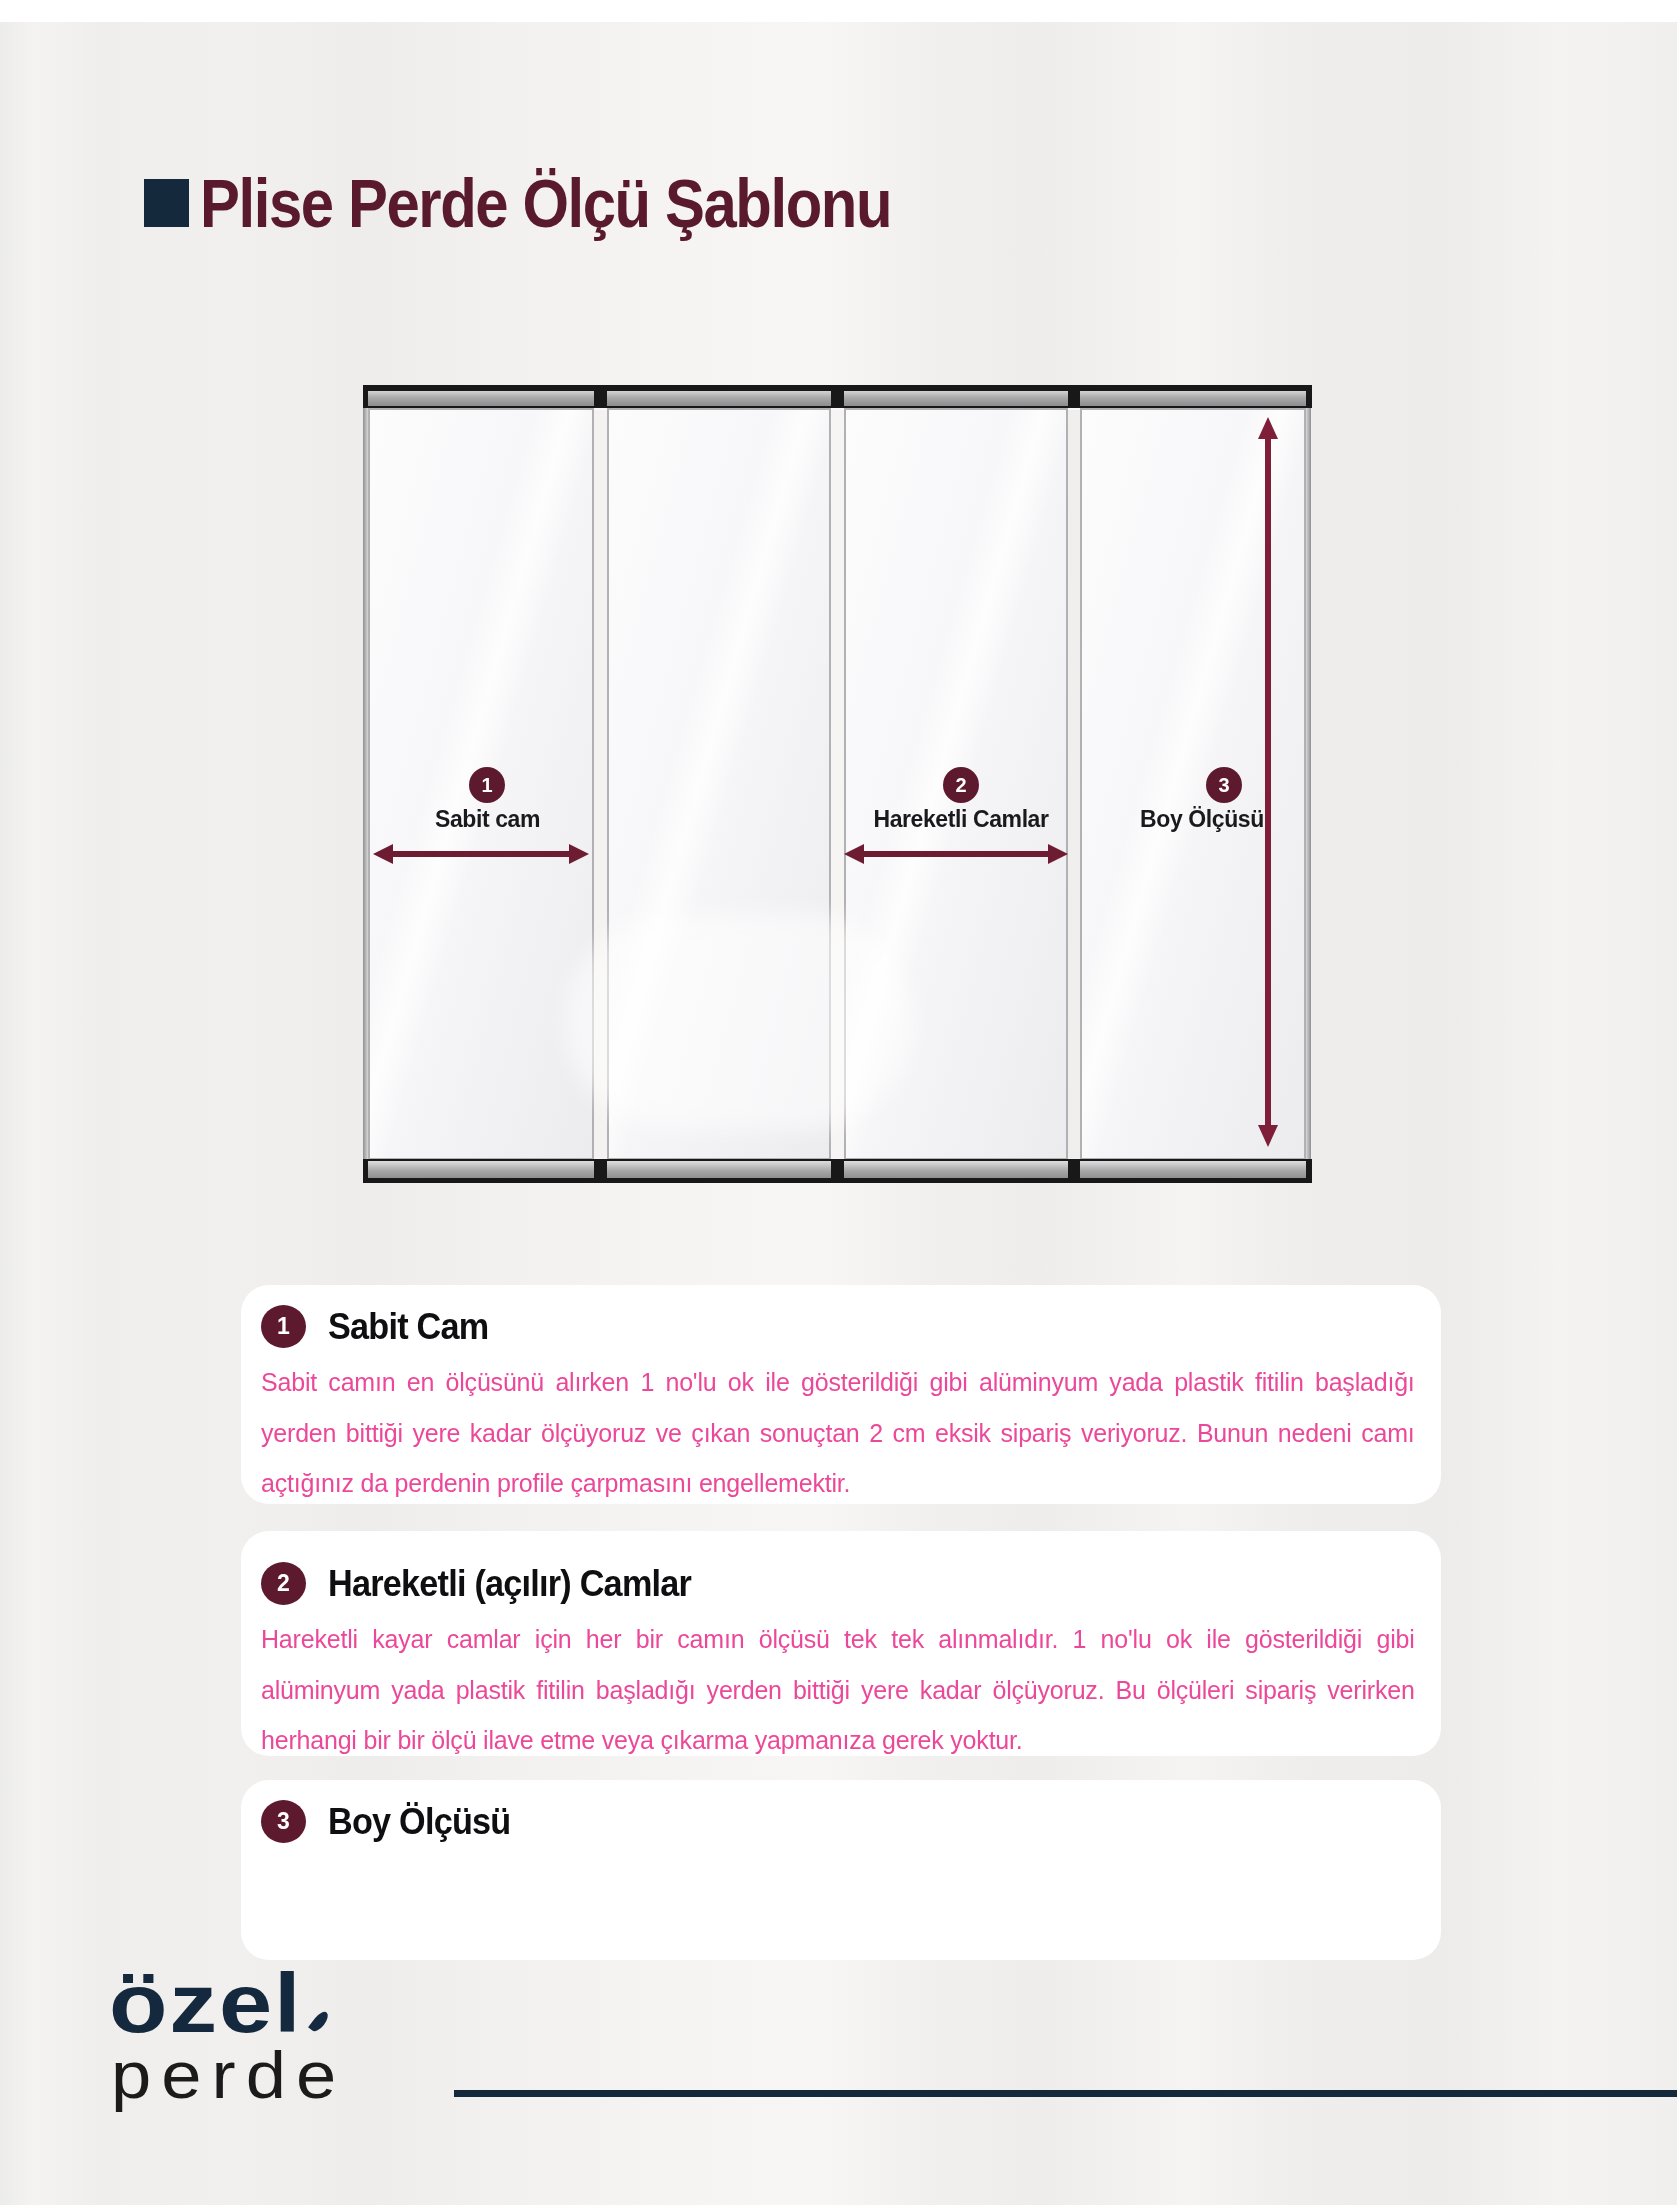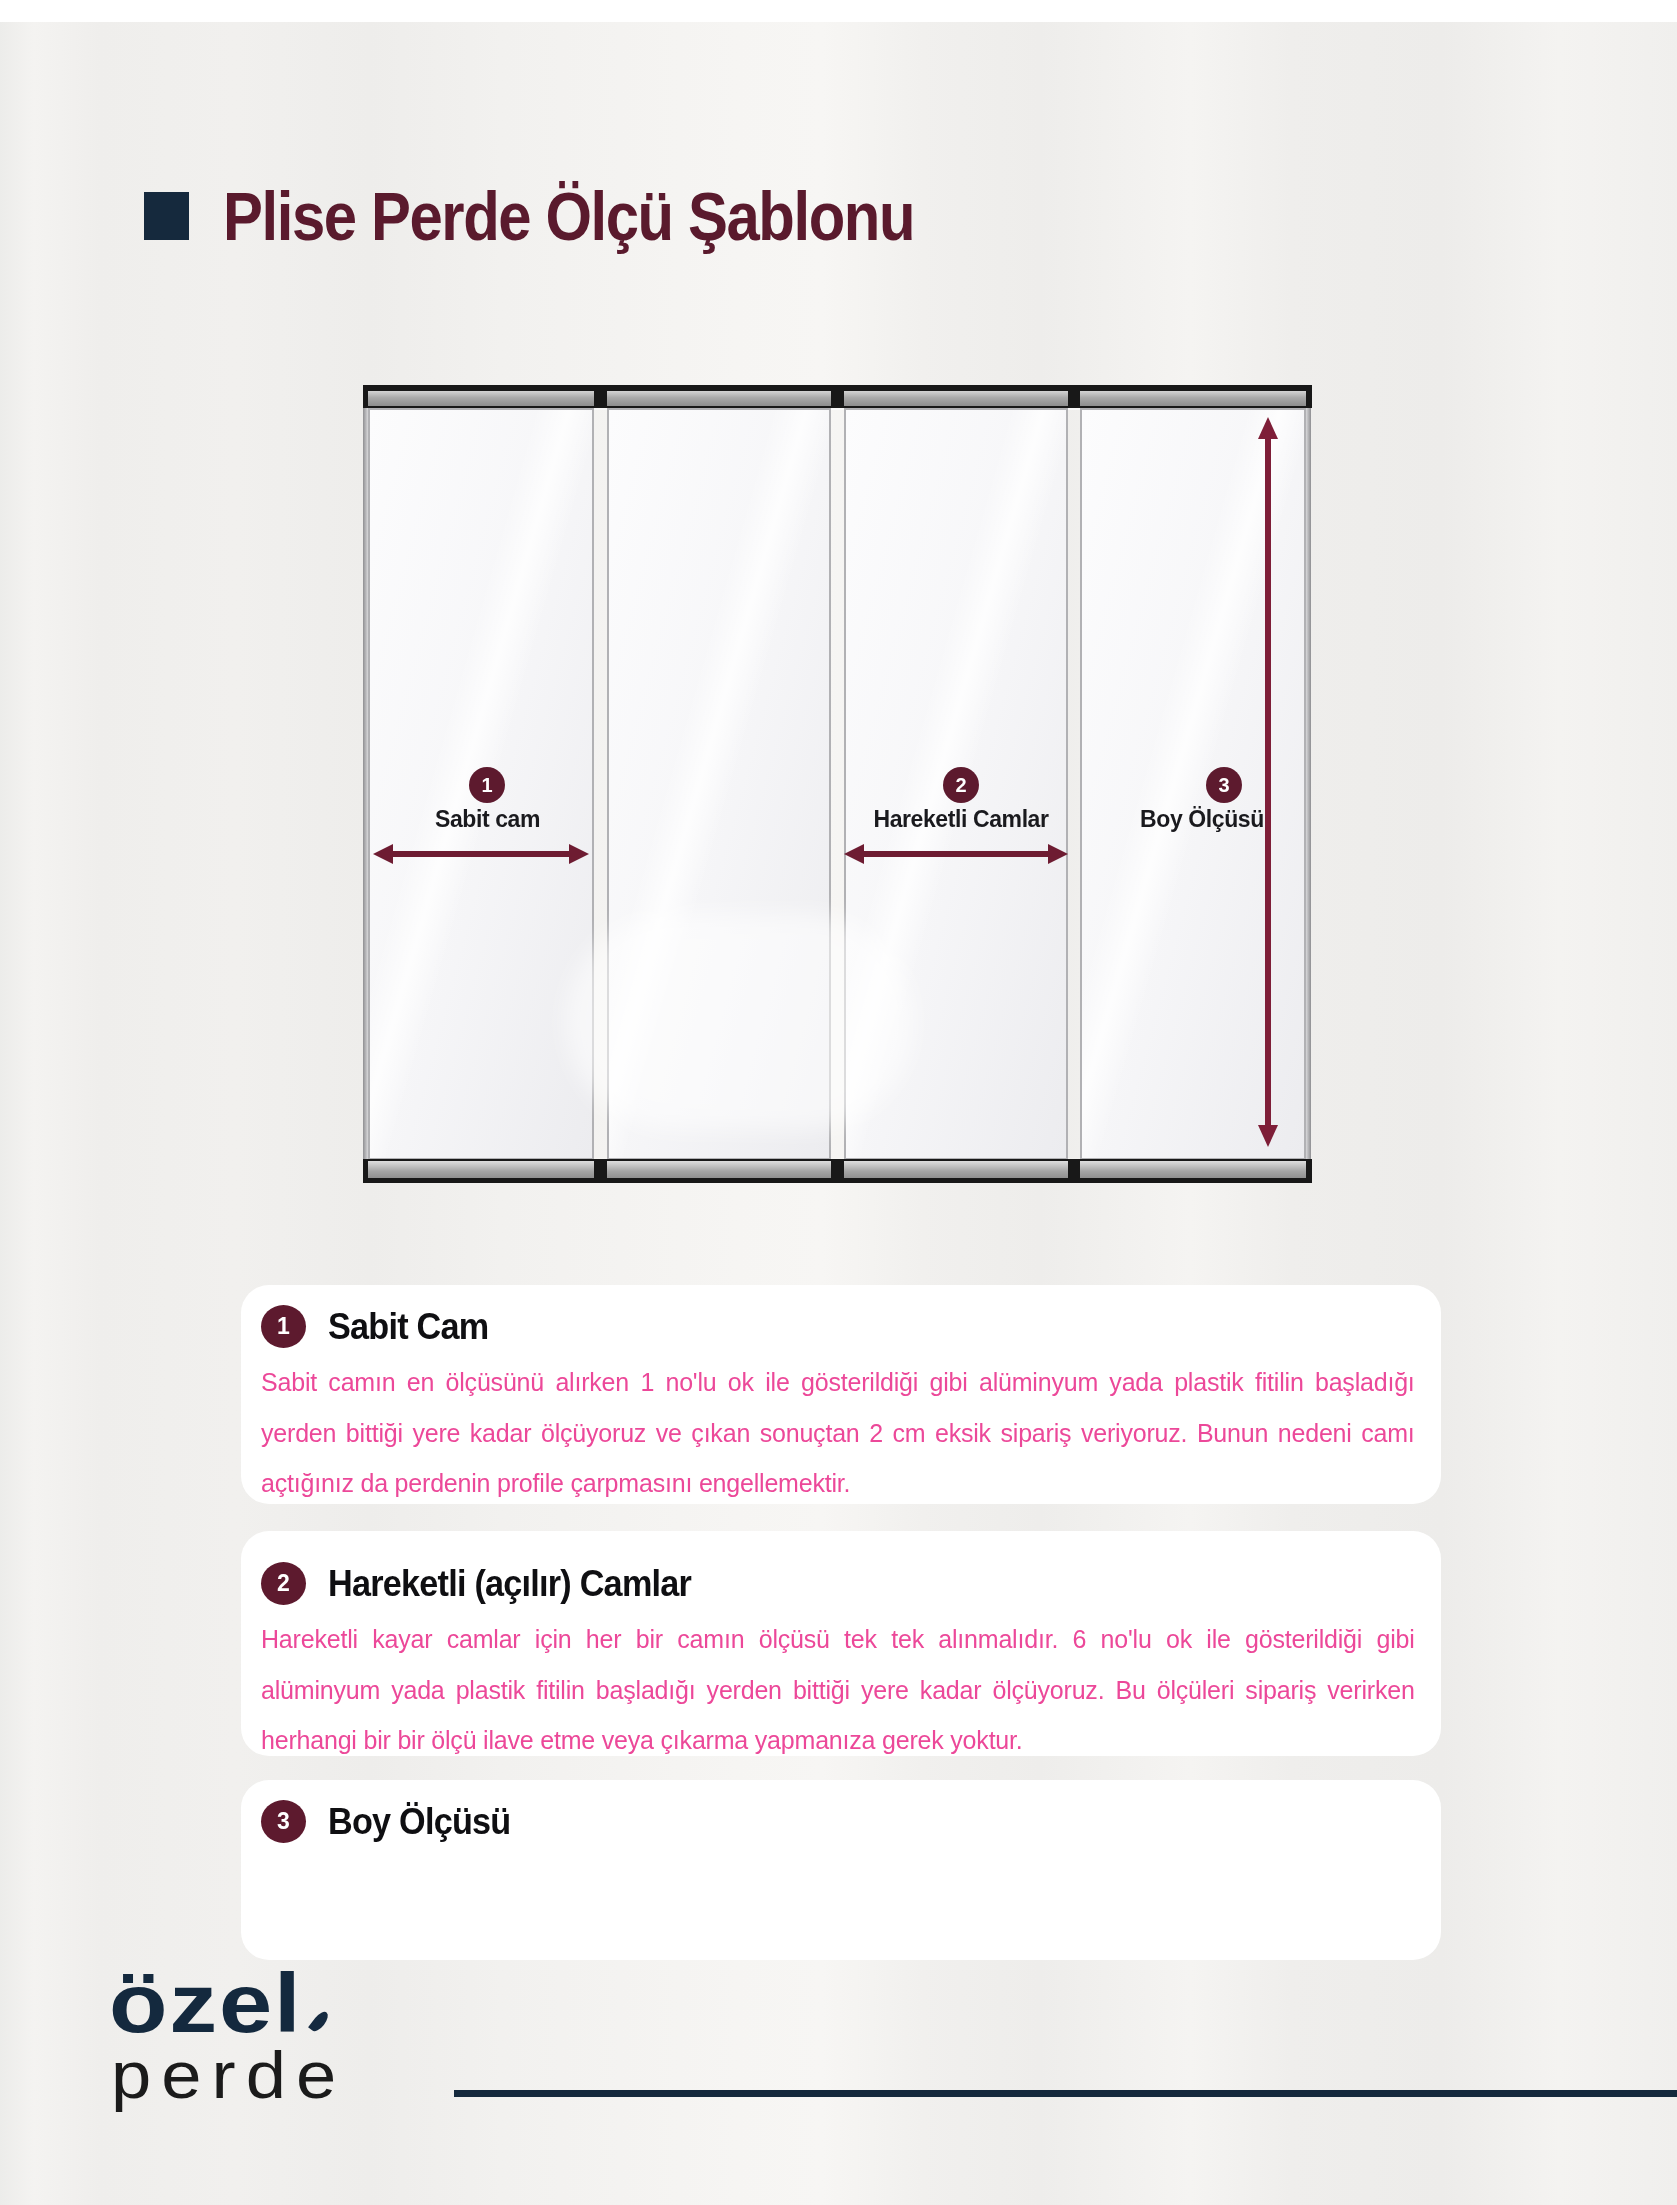--- a/index.html
+++ b/index.html
@@ -8,21 +8,21 @@
     font-family:"Liberation Sans",sans-serif;
     background:
       linear-gradient(90deg,
         #ececea 0%, #f4f3f1 2%, #efeeec 6%, #f1f0ee 14%, #eeedeb 22%,
         #f2f1ef 30%, #f6f5f3 44%, #f7f6f4 49%, #f1f0ee 55%, #eeedeb 62%,
         #f5f4f2 71%, #efeeec 77%, #edecea 86%, #f4f3f1 93%, #f0efed 100%);
   }
   .top-strip{position:absolute;top:0;left:0;right:0;height:22px;background:#ffffff;}
 
   
-  .title-row{position:absolute;left:144px;top:177px;display:flex;align-items:center;gap:34px;}
+  .title-row{position:absolute;left:144px;top:164px;display:flex;align-items:center;gap:11px;}
   .title-square{width:45px;height:48px;background:#15293d;flex:0 0 45px;}
   h1.page-title{
     margin:0;font-size:68px;font-weight:bold;color:#5a1a2d;letter-spacing:-1.6px;
     transform:scaleX(0.88);transform-origin:left center;white-space:nowrap;
   }
 
   
   .diagram{position:absolute;left:363px;top:385px;width:949px;height:798px;}
   .rail{position:absolute;left:0;width:100%;background:#181818;}
   .rail-top{top:0;height:22.5px;}
@@ -209,21 +209,21 @@
     <p>Sabit camın en ölçüsünü alırken 1 no'lu ok ile gösterildiği gibi alüminyum yada plastik fitilin başladığı yerden bittiği yere kadar ölçüyoruz ve çıkan sonuçtan 2 cm eksik sipariş veriyoruz. Bunun nedeni camı açtığınız da perdenin profile çarpmasını engellemektir.</p>
   </article>
 
   <article class="card card-2">
     <div class="card-head">
       <div class="badge">
           <span>2</span>
         </div>
       <h2>Hareketli (açılır) Camlar</h2>
     </div>
-    <p>Hareketli kayar camlar için her bir camın ölçüsü tek tek alınmalıdır. 6 no'lu ok ile gösterildiği gibi alüminyum yada plastik fitilin başladığı yerden bittiği yere kadar ölçüyoruz. Bu ölçüleri sipariş verirken herhangi bir bir ölçü ilave etme veya çıkarma yapmanıza gerek yoktur.</p>
+    <p>Hareketli kayar camlar için her bir camın ölçüsü tek tek alınmalıdır. 1 no'lu ok ile gösterildiği gibi alüminyum yada plastik fitilin başladığı yerden bittiği yere kadar ölçüyoruz. Bu ölçüleri sipariş verirken herhangi bir bir ölçü ilave etme veya çıkarma yapmanıza gerek yoktur.</p>
   </article>
 
   <article class="card card-3">
     <div class="card-head">
       <div class="badge">
           <span>3</span>
         </div>
       <h2>Boy Ölçüsü</h2>
     </div>
   </article>

